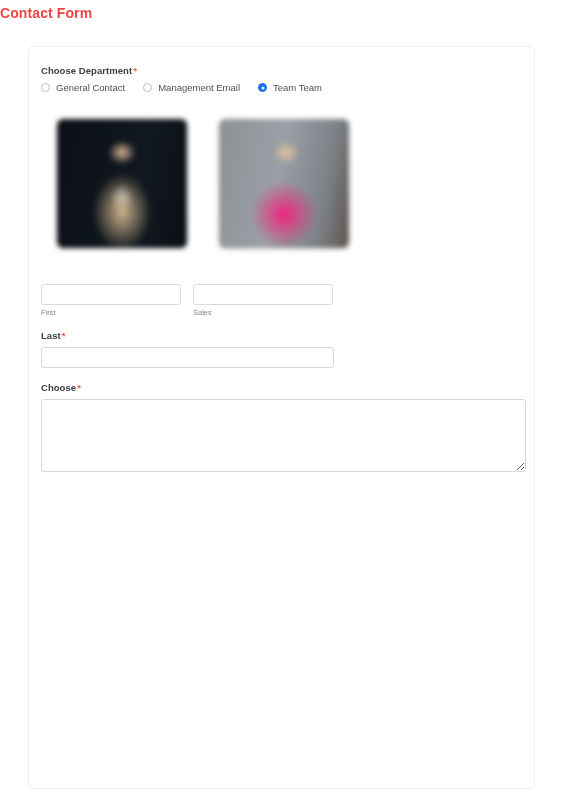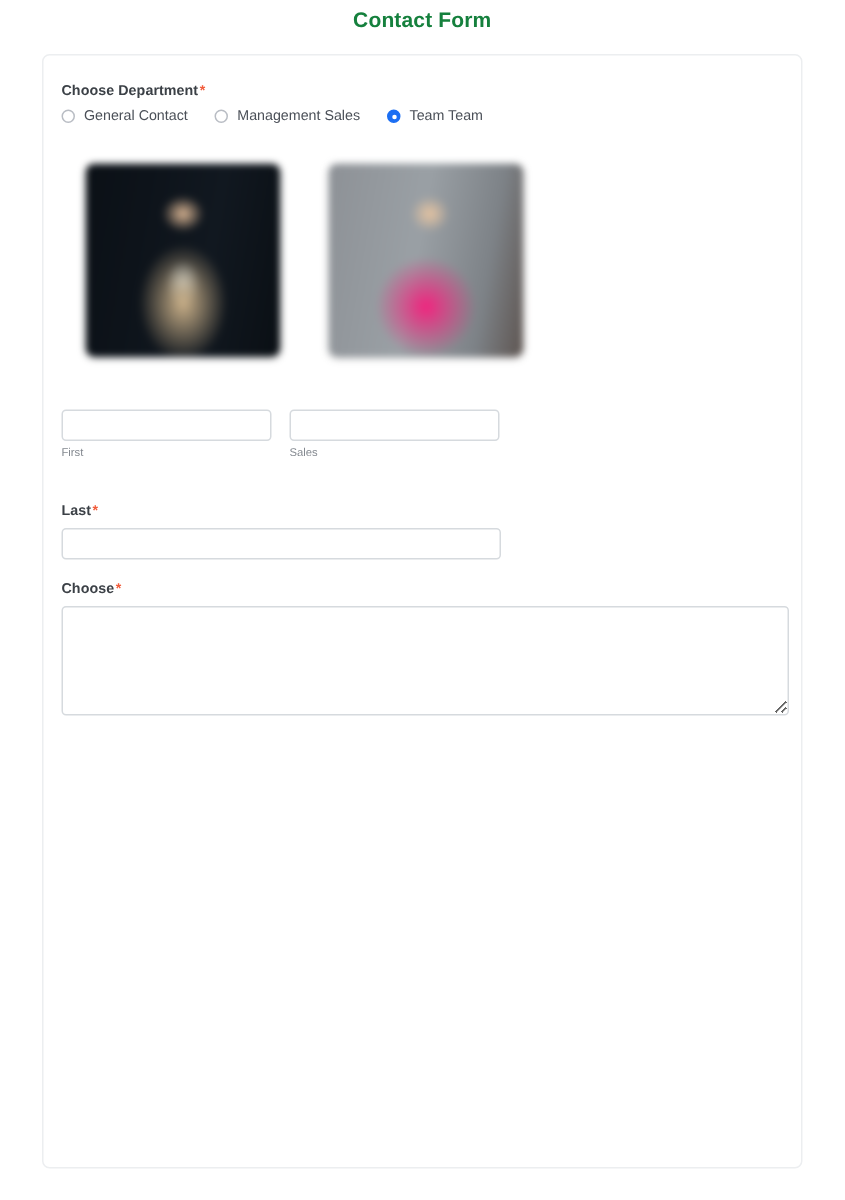--- a/index.html
+++ b/index.html
@@ -11,35 +11,35 @@
   }
   body {
     width: 563px;
     height: 800px;
     overflow: hidden;
     position: relative;
   }
 
   
   .page-title {
-    text-align: center;
+    text-align: left;
     font-size: 14px;
     font-weight: bold;
-    color: #15803d;
+    color: #ef4444;
     letter-spacing: .1px;
     padding-top: 5px;
     margin: 0 0 16px 0;
     line-height: 16px;
   }
 
   
   .form-card {
     position: absolute;
     left: 28px;
-    top: 36px;
+    top: 46px;
     width: 507px;
     height: 743px;
     background: #ffffff;
     border: 1px solid #eceef0;
     border-radius: 5px;
     padding: 18px 24px 0 12px;
   }
 
   .field-block { margin-bottom: 0; }
 
@@ -175,21 +175,21 @@
   .ph5 { background:
       radial-gradient(ellipse 14% 13% at 52% 26%, #e6c4a1 0%, rgba(230,196,161,0) 72%),
       radial-gradient(ellipse 34% 34% at 50% 74%, #f0247e 0%, rgba(240,36,126,0) 76%),
       linear-gradient(100deg, #8d9196 0%, #9aa0a5 45%, #7d8287 78%, #5d5450 100%);
   }
 
   
   .name-row {
     display: flex;
     gap: 12px;
-    margin-bottom: 16px;
+    margin-bottom: 0;
   }
   .name-col { width: 140px; }
   .text-input {
     width: 100%;
     height: 21px;
     border: 1px solid #d6dade;
     border-radius: 3px;
     background: #fff;
     font-family: "Liberation Sans", sans-serif;
     font-size: 9px;
@@ -236,21 +236,21 @@
       <span>Choose Department</span><span class="req">*</span>
     </div>
 
     <div class="radio-row">
       <label class="radio-opt">
         <span class="radio-dot"></span>
         <span class="radio-label">General Contact</span>
       </label>
       <label class="radio-opt">
         <span class="radio-dot"></span>
-        <span class="radio-label">Management Sales</span>
+        <span class="radio-label">Management Email</span>
       </label>
       <label class="radio-opt">
         <span class="radio-dot checked"></span>
         <span class="radio-label">Team Team</span>
       </label>
     </div>
   </div>
 
 
   <div class="spacer-12"></div>

